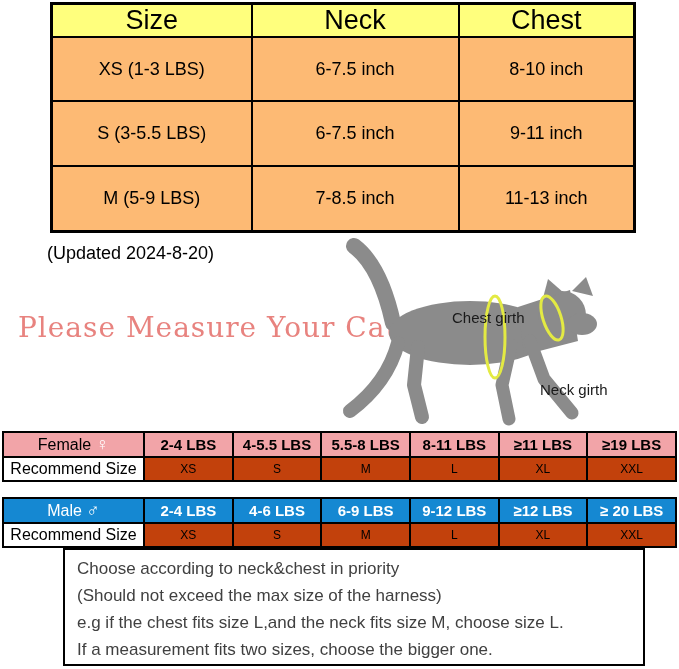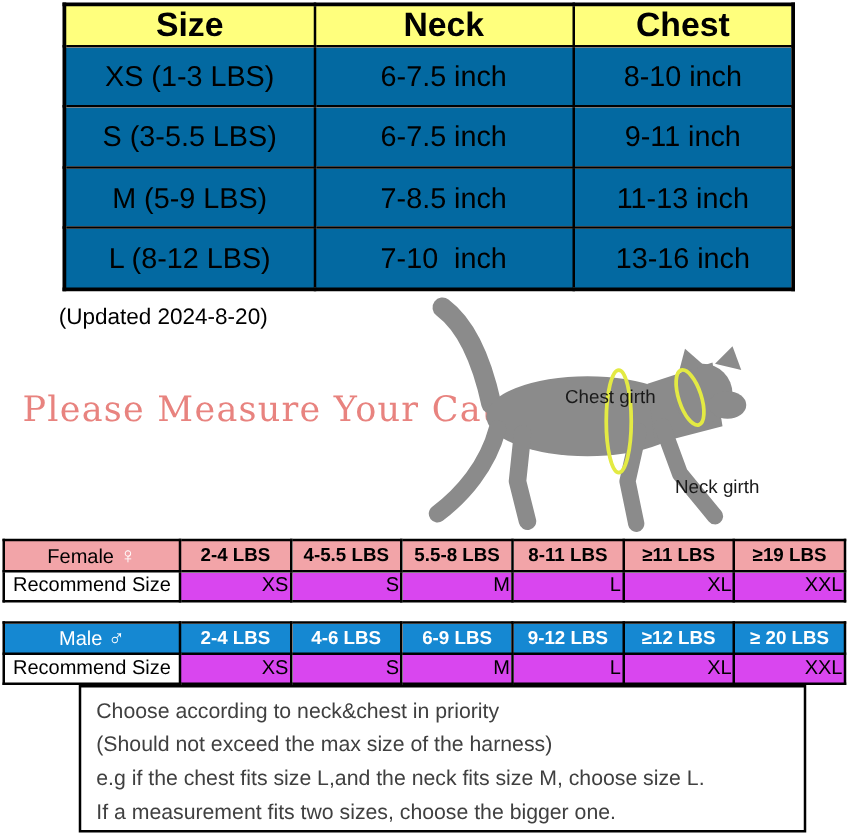--- a/index.html
+++ b/index.html
@@ -8,22 +8,22 @@
     font-family:"Liberation Sans", sans-serif;color:#000;
   }
 
   
   .size-table{
     position:absolute;left:50px;top:2px;width:583px;height:231px;
     border-collapse:collapse;table-layout:fixed;text-align:center;
     border:3px solid #000;
   }
   .size-table th,.size-table td{border:2px solid #000;padding:0;white-space:pre-wrap;overflow:hidden;}
-  .size-table th{background:#ffff7d;font-size:27px;font-weight:bold;}
-  .size-table td{font-size:23px;background:#0369a1;}
+  .size-table th{background:#ffff7d;font-size:27px;font-weight:normal;}
+  .size-table td{font-size:18px;background:#fdba74;}
 
   
   .updated{position:absolute;left:47px;top:243px;font-size:18px;}
 
   
   .measure-title{
     position:absolute;left:18px;top:311px;width:345px;
     font-family:"DejaVu Serif", serif;font-size:28px;letter-spacing:1px;
     color:#e8837f;white-space:nowrap;
   }
@@ -35,21 +35,21 @@
   .girth-label.neck{left:540px;top:340px;}
 
   
   .rec-table{
     position:absolute;left:2px;width:675px;border-collapse:collapse;table-layout:fixed;
     text-align:center;border:2px solid #000;
   }
   .rec-table td{border:2px solid #000;padding:1px;height:20px;overflow:hidden;}
   .rec-table .wcell{font-size:15px;font-weight:bold;}
   .rec-table .label-cell{font-size:16px;background:#fff;font-weight:normal;margin-left:26px;}
-  .rec-table .size-cell{font-size:16px;background:#d946ef;text-align:right;}
+  .rec-table .size-cell{font-size:12px;background:#c2410c;}
   .rec-table.female{top:431px;}
   .rec-table.male{top:497px;}
   .female .hdr td{background:#f2a4a8;}
   .female .hdr .title-cell{font-size:16px;font-weight:normal;}
   .female .sym{color:#fff;font-size:18px;font-weight:bold;}
   .male .hdr td{background:#1588d2;color:#fff;}
   .male .hdr .title-cell{font-size:16px;}
   .male .sym{color:#fff;font-size:18px;font-weight:bold;}
 
   
@@ -85,25 +85,20 @@
       </tr>
       <tr>
         <td>S (3-5.5 LBS)</td>
         <td>6-7.5 inch</td>
         <td>9-11 inch</td>
       </tr>
       <tr>
         <td>M (5-9 LBS)</td>
         <td>7-8.5 inch</td>
         <td>11-13 inch</td>
-      </tr>
-      <tr>
-        <td>L (8-12 LBS)</td>
-        <td>7-10  inch</td>
-        <td>13-16 inch</td>
       </tr>
     </tbody>
   </table>
 
   <div class="updated">(Updated 2024-8-20)</div>
 
   <div class="measure-title">Please Measure Your Cat</div>
 
   <svg class="cat-svg" viewBox="0 0 320 196" aria-hidden="true">
     <g fill="#8b8b8b" stroke="none">

